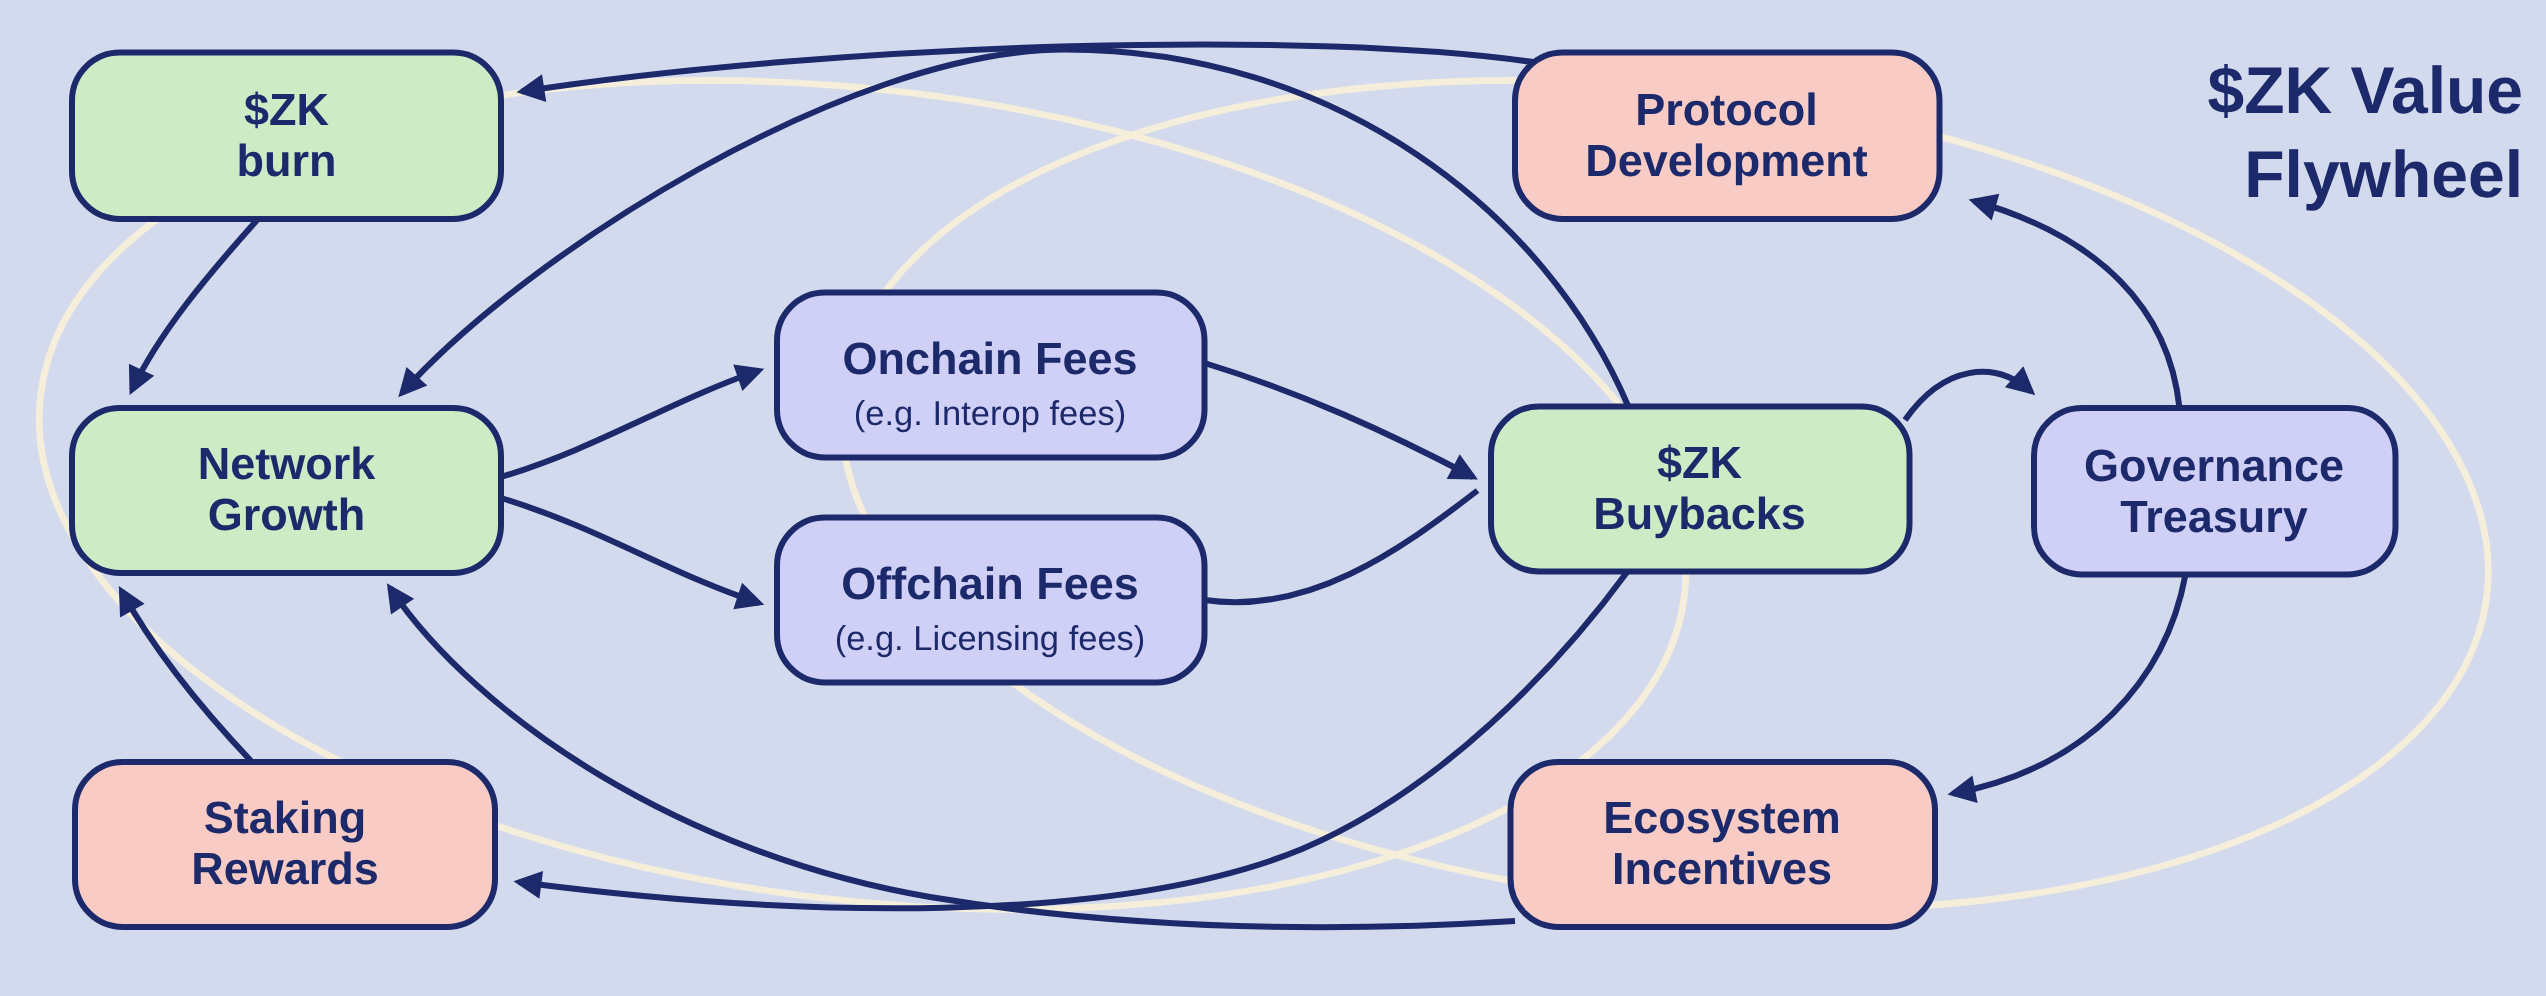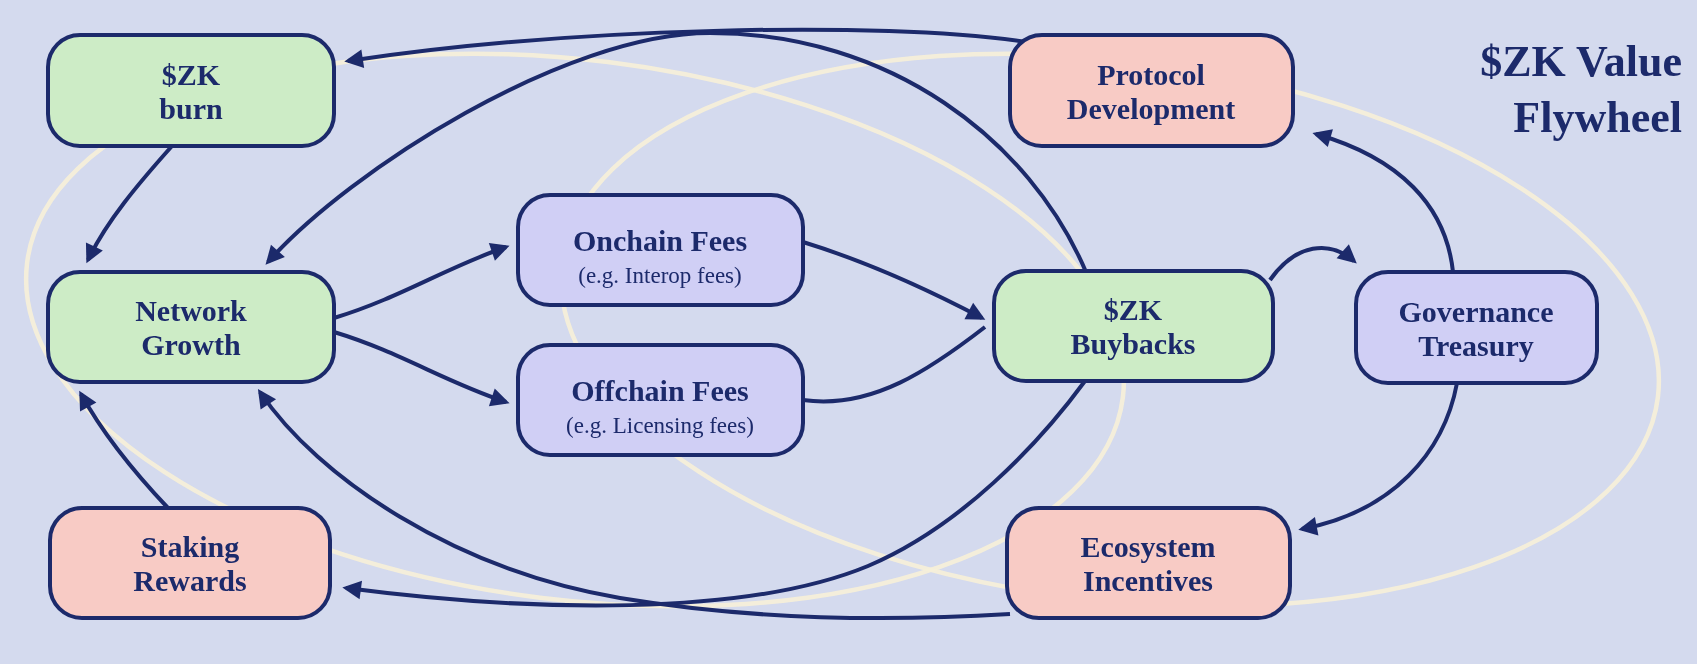--- a/index.html
+++ b/index.html
@@ -1,20 +1,20 @@
 <!DOCTYPE html>
 <html style="--c-background: #d4daee; --c-node_green: #cdecc6; --c-node_pink: #f8cbc5; --c-node_lavender: #d0cff5; --c-stroke_navy: #1c2a6b; --c-accent_cream: #f6efd9;"><head>
 <meta charset="utf-8">
 <style>
   html,body{margin:0;padding:0;background:var(--c-background,#d4daee);}
   .stage{
     position:relative;
     width:1697px;height:664px;
     background:var(--c-background,#d4daee);
-    font-family:Liberation Serif, serif;
+    font-family:Liberation Sans, sans-serif;
     overflow:hidden;
   }
   svg{display:block}
   .cream{fill:none;stroke:var(--c-accent_cream,#f6efd9);stroke-width:4.5;opacity:.95}
   .edge{fill:none;stroke:var(--c-stroke_navy,#1c2a6b);stroke-width:4}
   .node-rect{stroke:var(--c-stroke_navy,#1c2a6b);stroke-width:4}
   .fill-green{fill:var(--c-node_green,#cdecc6)}
   .fill-pink{fill:var(--c-node_pink,#f8cbc5)}
   .fill-lavender{fill:var(--c-node_lavender,#d0cff5)}
   .node-label{fill:var(--c-stroke_navy,#1c2a6b);font-size:30px;font-weight:700;text-anchor:middle}

